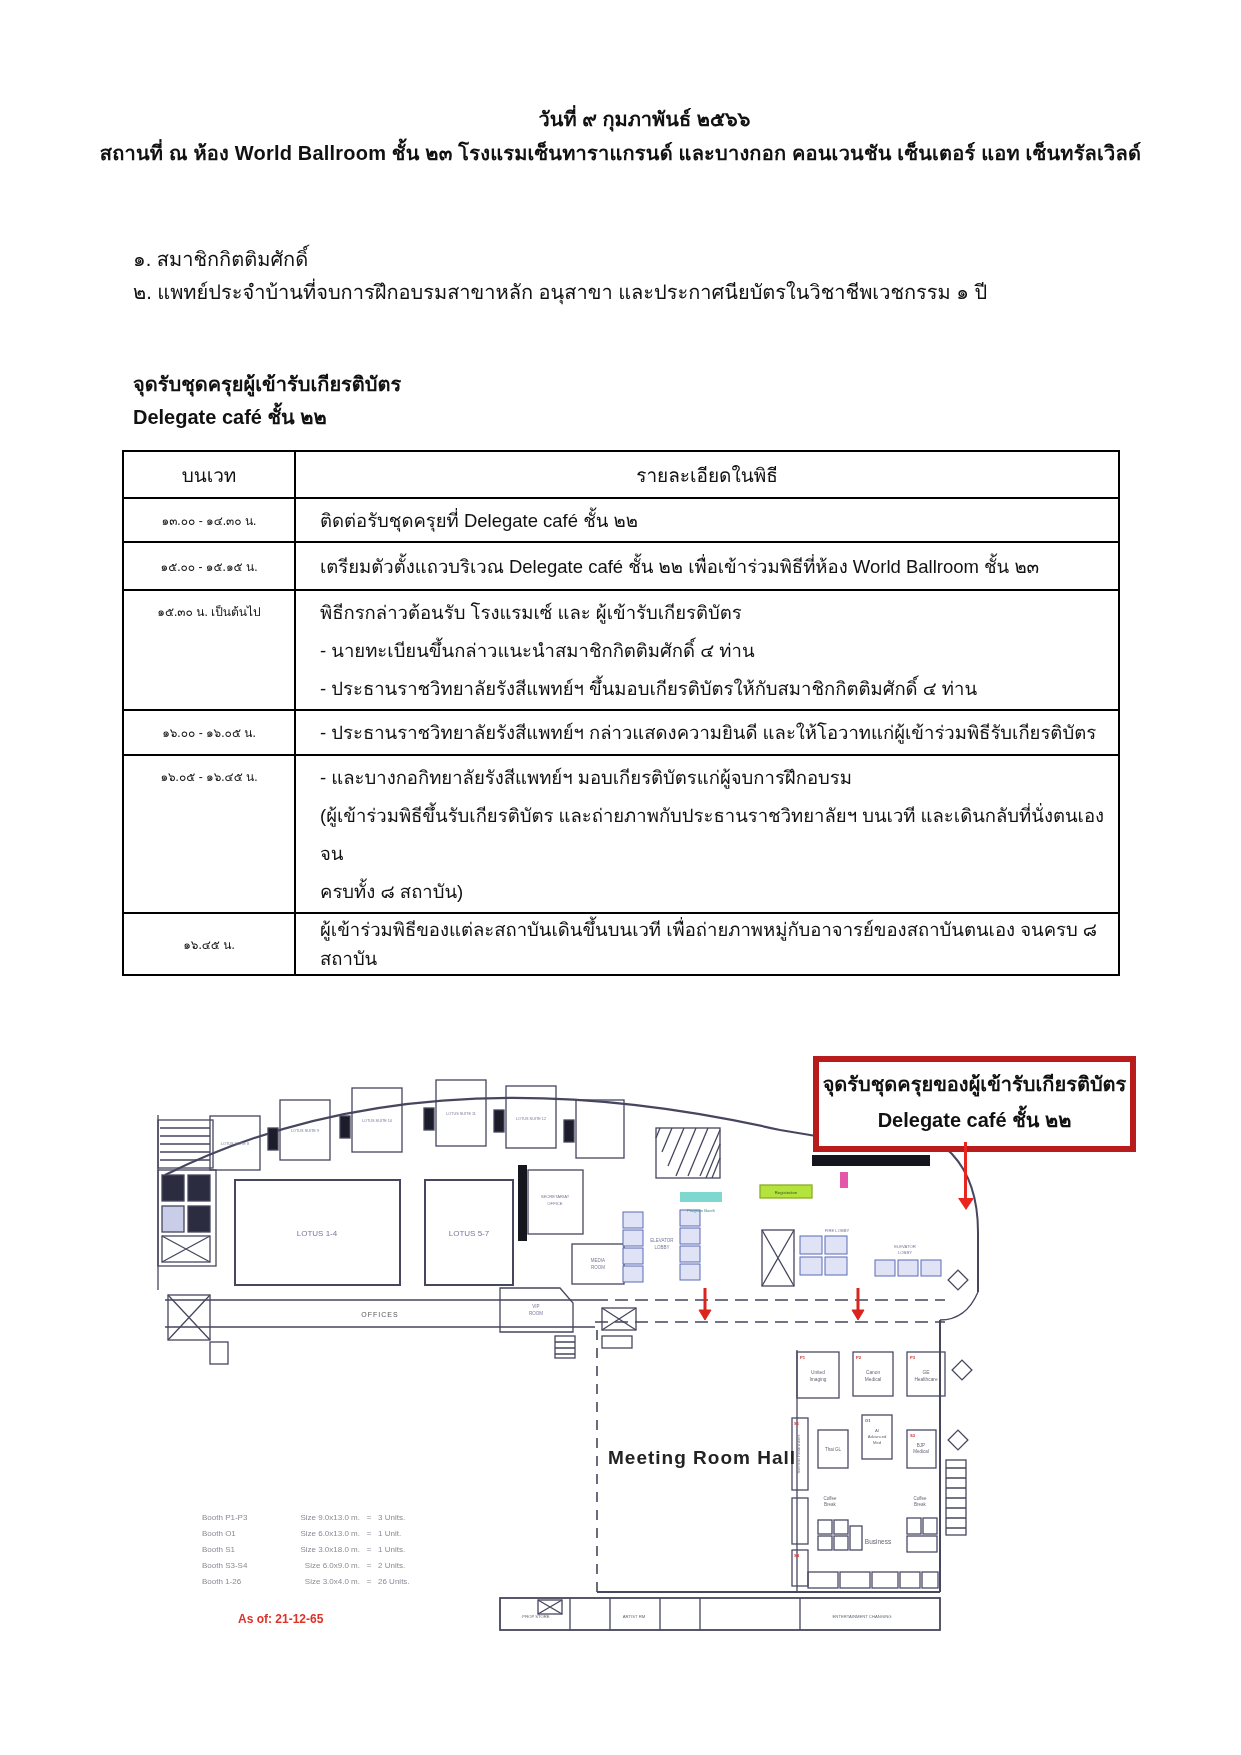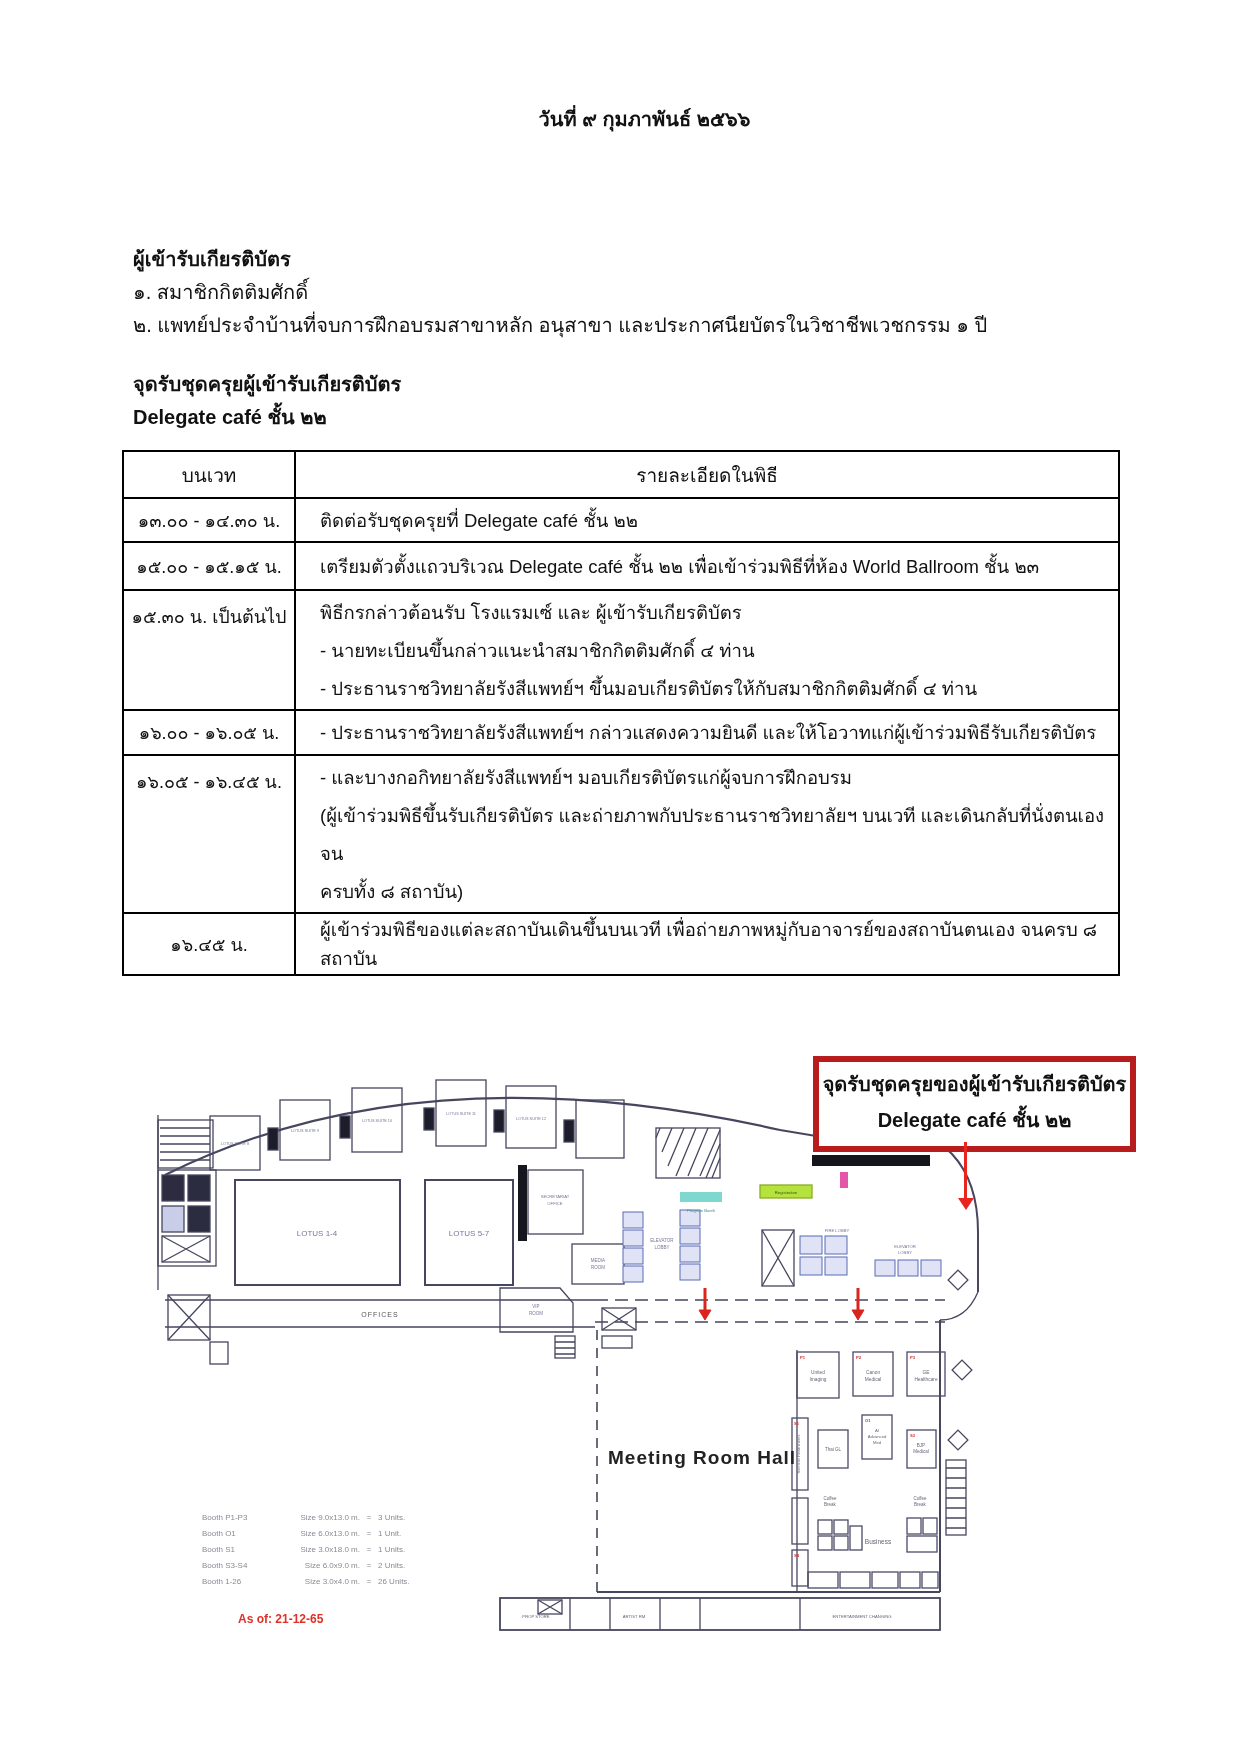--- a/index.html
+++ b/index.html
@@ -18,21 +18,21 @@
   .sec{left:133px;width:990px;}
   .sec-recipients{top:243px;}
   .sec-gown{top:368px;}
   .sec-h{font-size:20px;font-weight:bold;line-height:33px;}
   .sec-line{font-size:20px;line-height:33px;}
   
   .sched{top:450px;left:122px;width:998px;border-collapse:collapse;table-layout:fixed;}
   .sched td,.sched th{border:2px solid #000;font-weight:normal;}
   .sched th{font-size:19px;height:43px;}
   .col-time{width:168px;text-align:center;}
-  .t-cell{font-size:18px;text-align:center;vertical-align:middle;}
+  .t-cell{font-size:12px;text-align:center;vertical-align:middle;}
   .t-top{vertical-align:top;padding-top:11px;}
   .d-cell{font-size:18.5px;text-align:left;padding-left:24px;padding-right:8px;vertical-align:middle;}
   .d-top{vertical-align:top;padding-top:3px;}
   .dline{line-height:38px;}
   
   .callout{
     top:1056px;left:813px;width:311px;height:80px;border:6px solid #b91c1c;
     text-align:center;font-size:20px;font-weight:600;line-height:36px;padding-top:4px;
     background:#fff;z-index:3;
   }
@@ -53,24 +53,24 @@
   .room-lb{fill:#77779a;}
   .tiny{fill:#667;}
   .rnum{fill:#d03030;font-weight:bold;}
   .hall-lb{fill:#222;font-weight:bold;letter-spacing:1px;}
 </style>
 </head>
 <body>
 
 <div class="abs doc-header">
   <div class="doc-date">วันที่ ๙ กุมภาพันธ์ ๒๕๖๖</div>
+  <div class="doc-loc">สถานที่ ณ ห้อง World Ballroom ชั้น ๒๓ โรงแรมเซ็นทาราแกรนด์ และบางกอก คอนเวนชัน เซ็นเตอร์ แอท เซ็นทรัลเวิลด์</div>
 </div>
 
 <div class="abs sec sec-recipients">
-  <div class="sec-h">ผู้เข้ารับเกียรติบัตร</div>
   <div class="sec-line">๑. สมาชิกกิตติมศักดิ์</div>
   <div class="sec-line">๒. แพทย์ประจำบ้านที่จบการฝึกอบรมสาขาหลัก อนุสาขา และประกาศนียบัตรในวิชาชีพเวชกรรม ๑ ปี</div>
 </div>
 
 <div class="abs sec sec-gown">
   <div class="sec-h">จุดรับชุดครุยผู้เข้ารับเกียรติบัตร</div>
   <div class="sec-h">Delegate café ชั้น ๒๒</div>
 </div>
 
 <table class="abs sched">

